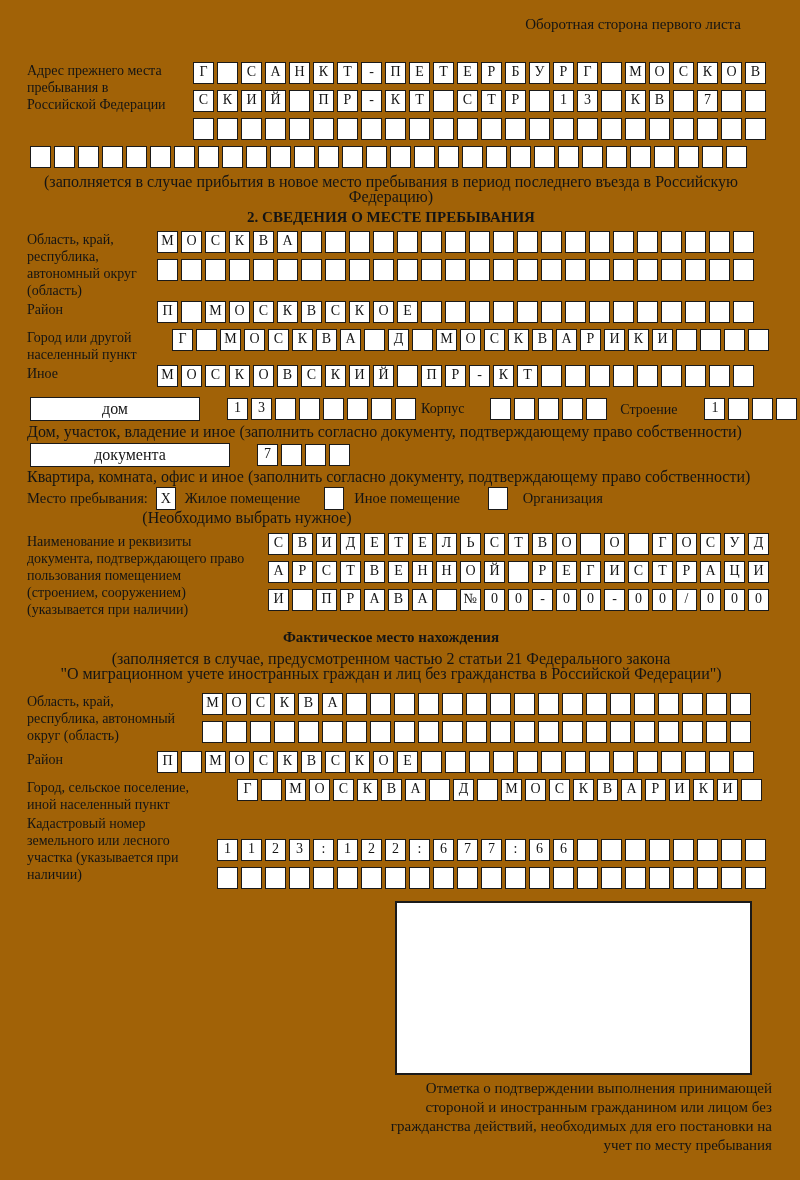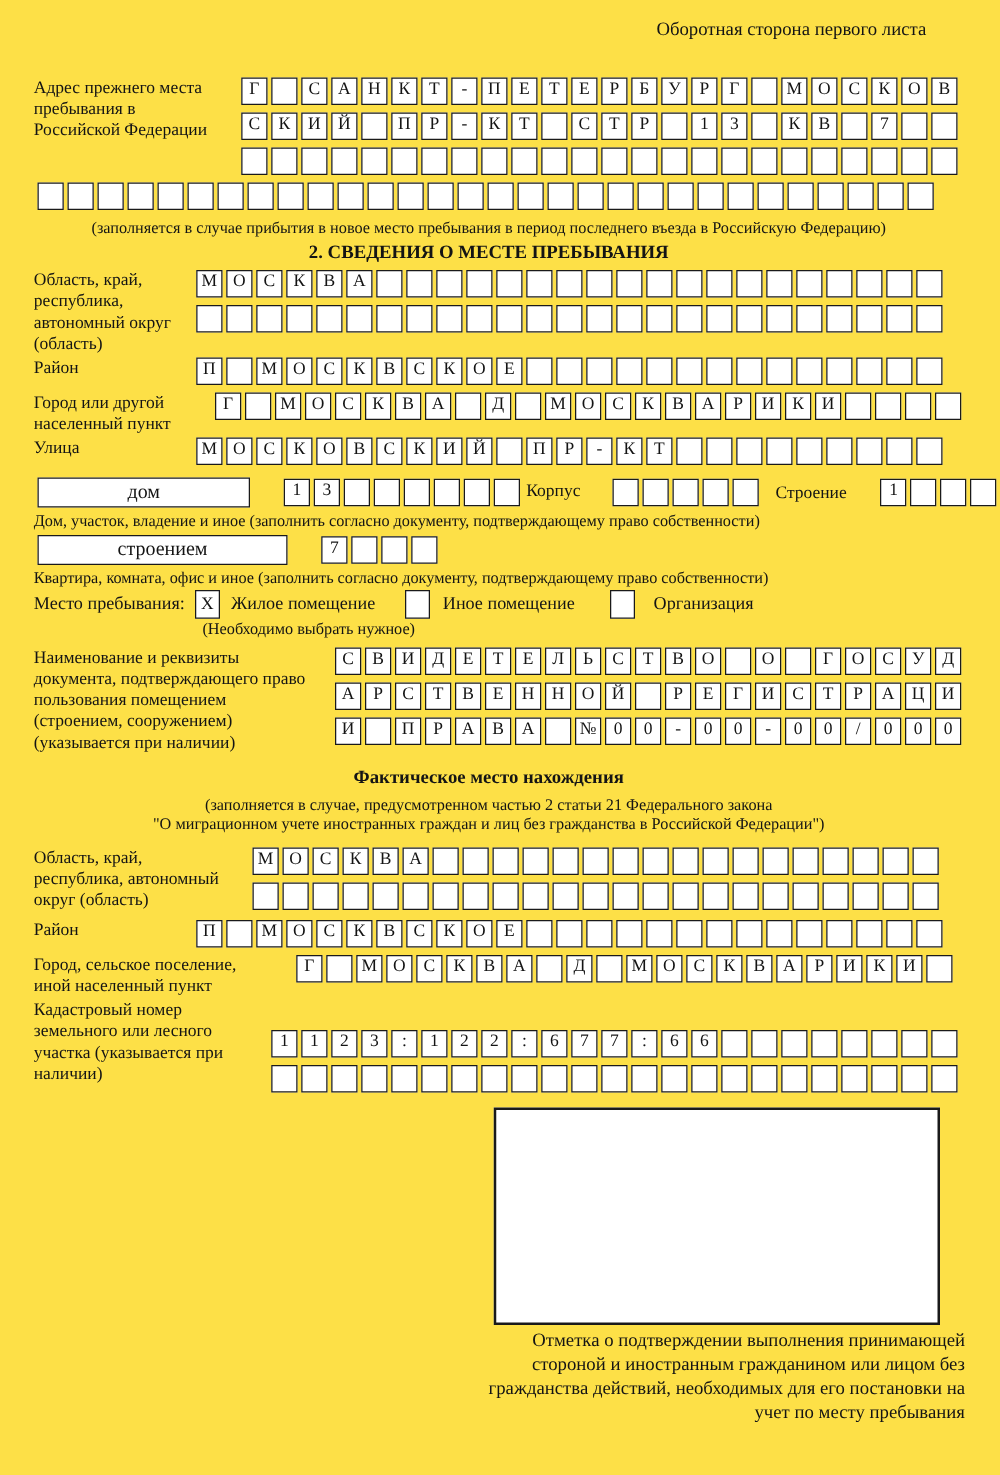--- a/index.html
+++ b/index.html
@@ -1,34 +1,34 @@
 <!DOCTYPE html>
 <html><head>
 <meta charset="utf-8">
 <style>
   html,body{margin:0;padding:0;background:#fff;}
   .page{
     position:relative;width:800px;height:1180px;box-sizing:border-box;
-    padding:16px 45px 0 27px;background:#fde047;color:#141414;
+    padding:16px 45px 0 27px;background:#a16207;color:#141414;
     font-family:"Liberation Serif","DejaVu Serif",serif;overflow:hidden;
   }
   .hdr-note{font-size:15px;text-align:right;padding-right:14px;height:18px;}
   .frow{display:flex;align-items:flex-start;}
   .lbl{font-size:14px;line-height:17px;flex:none;}
   .mini-lbl{font-size:14px;line-height:24px;flex:none;white-space:nowrap;}
   .w146{width:146px}.w110{width:110px}.w125{width:125px}.w221{width:221px}
   .w155{width:155px}.w190{width:190px}.w170c{width:170px}
   .cellcol{flex:none;}
   .cellrow{white-space:nowrap;height:22px;margin-bottom:6px;flex:none;padding-left:20px;}
   .cell{
     display:inline-block;box-sizing:border-box;width:21px;height:22px;
     border:1.6px solid #1a1a1a;margin-right:3px;text-align:center;
     font-size:14px;line-height:18px;vertical-align:top;background:#fff;
   }
-  .note{font-size:13px;text-align:center;line-height:15px;}
+  .note{font-size:16px;text-align:center;line-height:15px;}
   .sec-title{font-size:15px;font-weight:bold;text-align:center;line-height:19px;}
   .box-label{
     box-sizing:border-box;border:1.6px solid #1a1a1a;height:24px;flex:none;
     display:flex;align-items:center;justify-content:center;font-size:16px;background:#fff;
   }
   .house-row .cellrow,.apt-row .cellrow{margin-bottom:0;margin-top:1px;}
   .checkbox{
     box-sizing:border-box;width:20px;height:23px;border:1.6px solid #1a1a1a;flex:none;
     display:inline-flex;align-items:center;justify-content:center;font-size:14px;background:#fff;
   }
@@ -71,36 +71,36 @@
     <div class="lbl w110">Район</div>
     <div class="cellrow"><span class="cell">П</span><span class="cell"></span><span class="cell">М</span><span class="cell">О</span><span class="cell">С</span><span class="cell">К</span><span class="cell">В</span><span class="cell">С</span><span class="cell">К</span><span class="cell">О</span><span class="cell">Е</span><span class="cell"></span><span class="cell"></span><span class="cell"></span><span class="cell"></span><span class="cell"></span><span class="cell"></span><span class="cell"></span><span class="cell"></span><span class="cell"></span><span class="cell"></span><span class="cell"></span><span class="cell"></span><span class="cell"></span><span class="cell"></span></div>
   </div>
 
   <div class="frow">
     <div class="lbl w125">Город или другой населенный пункт</div>
     <div class="cellrow"><span class="cell">Г</span><span class="cell"></span><span class="cell">М</span><span class="cell">О</span><span class="cell">С</span><span class="cell">К</span><span class="cell">В</span><span class="cell">А</span><span class="cell"></span><span class="cell">Д</span><span class="cell"></span><span class="cell">М</span><span class="cell">О</span><span class="cell">С</span><span class="cell">К</span><span class="cell">В</span><span class="cell">А</span><span class="cell">Р</span><span class="cell">И</span><span class="cell">К</span><span class="cell">И</span><span class="cell"></span><span class="cell"></span><span class="cell"></span><span class="cell"></span></div>
   </div>
 
   <div class="frow mt2">
-    <div class="lbl w110">Улица</div>
+    <div class="lbl w110">Иное</div>
     <div class="cellrow"><span class="cell">М</span><span class="cell">О</span><span class="cell">С</span><span class="cell">К</span><span class="cell">О</span><span class="cell">В</span><span class="cell">С</span><span class="cell">К</span><span class="cell">И</span><span class="cell">Й</span><span class="cell"></span><span class="cell">П</span><span class="cell">Р</span><span class="cell">-</span><span class="cell">К</span><span class="cell">Т</span><span class="cell"></span><span class="cell"></span><span class="cell"></span><span class="cell"></span><span class="cell"></span><span class="cell"></span><span class="cell"></span><span class="cell"></span><span class="cell"></span></div>
   </div>
 
   <div class="frow mt4 house-row">
     <div class="box-label w170c" style="margin-left:3px;">дом</div>
     <div class="cellrow" style="margin-left:7px;"><span class="cell">1</span><span class="cell">3</span><span class="cell"></span><span class="cell"></span><span class="cell"></span><span class="cell"></span><span class="cell"></span><span class="cell"></span></div>
     <div class="mini-lbl" style="margin:0 6px 0 2px;">Корпус</div>
     <div class="cellrow"><span class="cell"></span><span class="cell"></span><span class="cell"></span><span class="cell"></span><span class="cell"></span></div>
     <div class="mini-lbl" style="margin:1px 7px 0 10px;">Строение</div>
     <div class="cellrow"><span class="cell">1</span><span class="cell"></span><span class="cell"></span><span class="cell"></span></div>
   </div>
   <div class="note mt2" style="text-align:left;">Дом, участок, владение и иное (заполнить согласно документу, подтверждающему право собственности)</div>
 
   <div class="frow mt4 apt-row">
-    <div class="box-label" style="width:200px;margin-left:3px;">строением</div>
+    <div class="box-label" style="width:200px;margin-left:3px;">документа</div>
     <div class="cellrow" style="margin-left:7px;"><span class="cell">7</span><span class="cell"></span><span class="cell"></span><span class="cell"></span></div>
   </div>
   <div class="note mt2" style="text-align:left;">Квартира, комната, офис и иное (заполнить согласно документу, подтверждающему право собственности)</div>
 
   <div class="frow mt3">
     <div class="stay-lbl">Место пребывания:</div>
     <div class="checkbox" style="margin-left:8px;">X</div>
     <div class="opt-lbl" style="margin-left:9px;">Жилое помещение</div>
     <div class="checkbox" style="margin-left:24px;"></div>
     <div class="opt-lbl" style="margin-left:10px;">Иное помещение</div>

